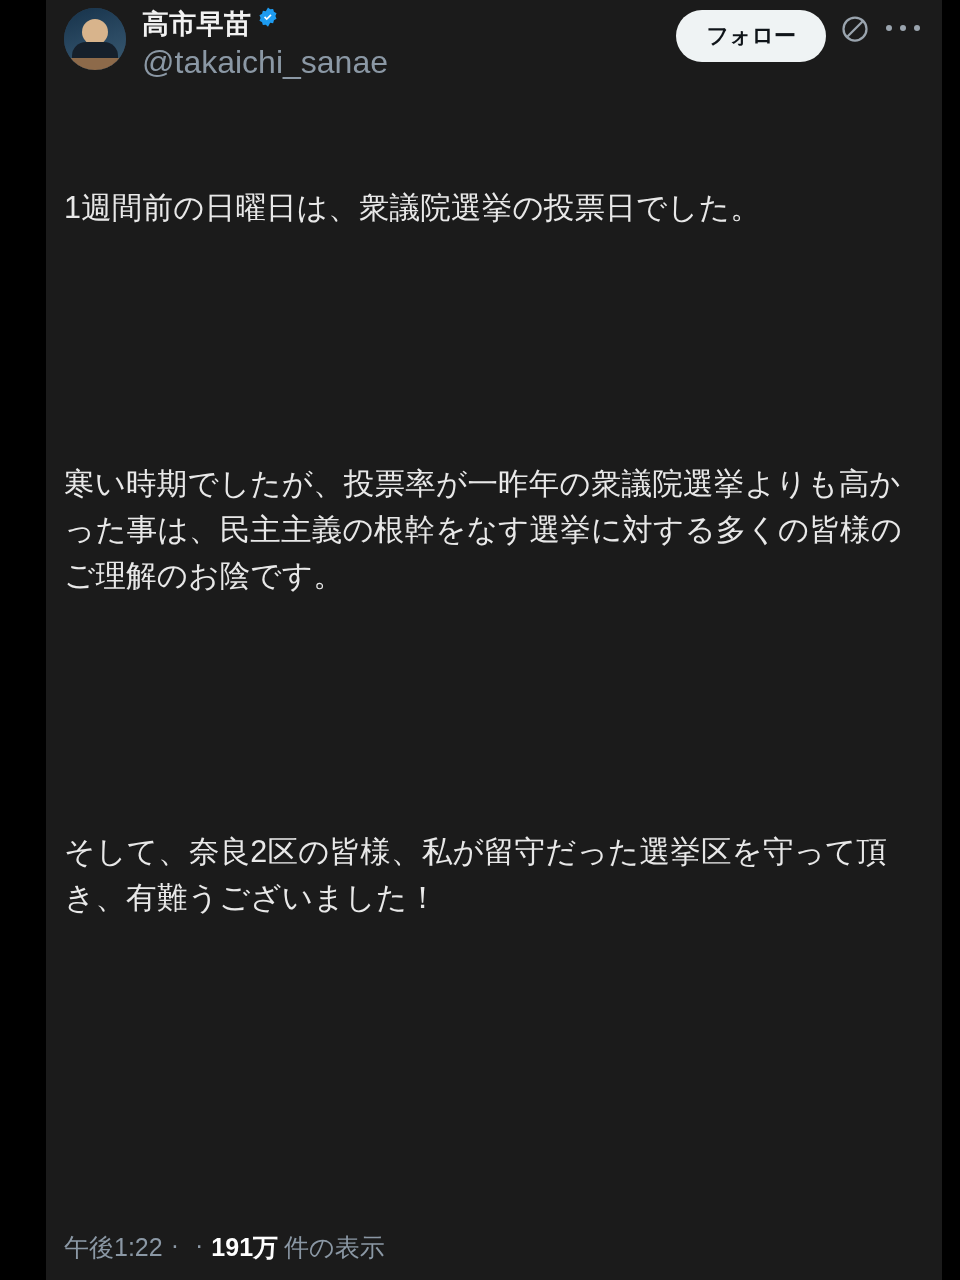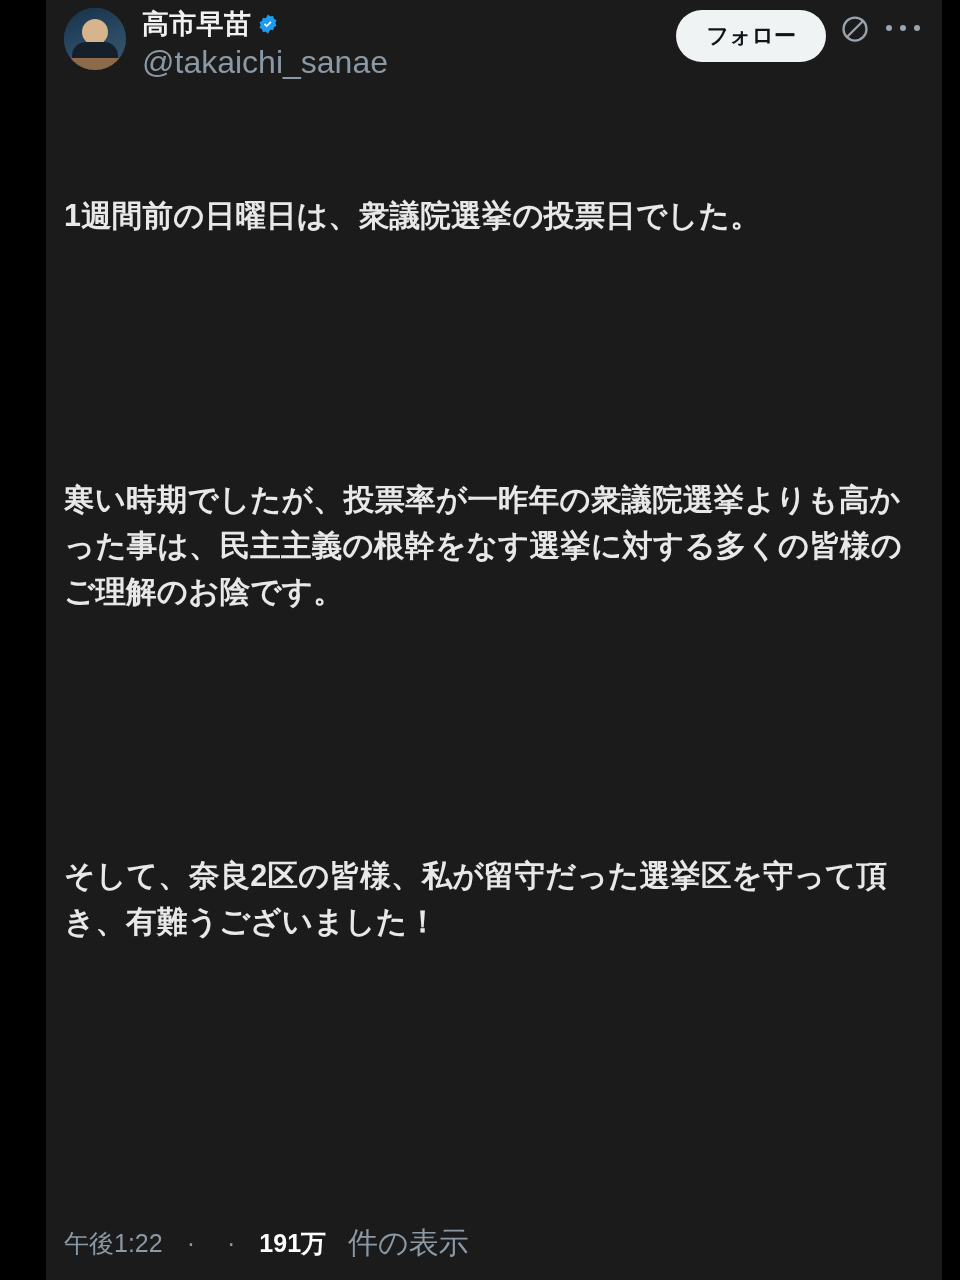--- a/index.html
+++ b/index.html
@@ -71,21 +71,21 @@
   }
   .avatar .podium {
     position:absolute; left: 2px; bottom: 0; width: 58px; height: 12px;
     background:#8d6a4a;
   }
   .name-wrap {
     position: absolute;
     left: 96px;
     top: 6px;
     display: flex;
-    align-items: center;
+    align-items: flex-start;
     gap: 6px;
   }
   .display-name {
     color: #f2f2f2;
     font-size: 27px;
     font-weight: 700;
     letter-spacing: 0.3px;
   }
   .verified {
     width: 22px; height: 22px;
@@ -141,42 +141,42 @@
     left: 18px;
     right: 12px;
     top: 92px;
     color: #e8e8e8;
     font-size: 30.5px;
     line-height: 46px;
     letter-spacing: 0.2px;
     white-space: pre-wrap;
     word-break: break-all;
   }
-  .para { margin: 8px 0 0 0; font-weight: bold; }
+  .para { margin: 0 0 0 0; }
   .blank-line { height: 46px; }
   
   .footer {
     position: absolute;
     left: 18px;
     bottom: 16px;
     color: #8b98a5;
     font-size: 25px;
     display: flex;
-    align-items: center;
-    gap: 16px;
+    align-items: flex-start;
+    gap: 0px;
     white-space: nowrap;
   }
   .footer .sep { padding: 0 8px; }
   .footer .views-count {
     color: #ffffff;
     font-weight: 700;
   }
   .footer .views-label {
     color: #8b98a5;
-    font-size: 30px;
+    font-size: 25px;
     margin-left: 6px;
   }
 </style>
 </head>
 <body>
 
 <div class="screen">
   <div class="gutter-left"></div>
   <div class="gutter-right"></div>
 

